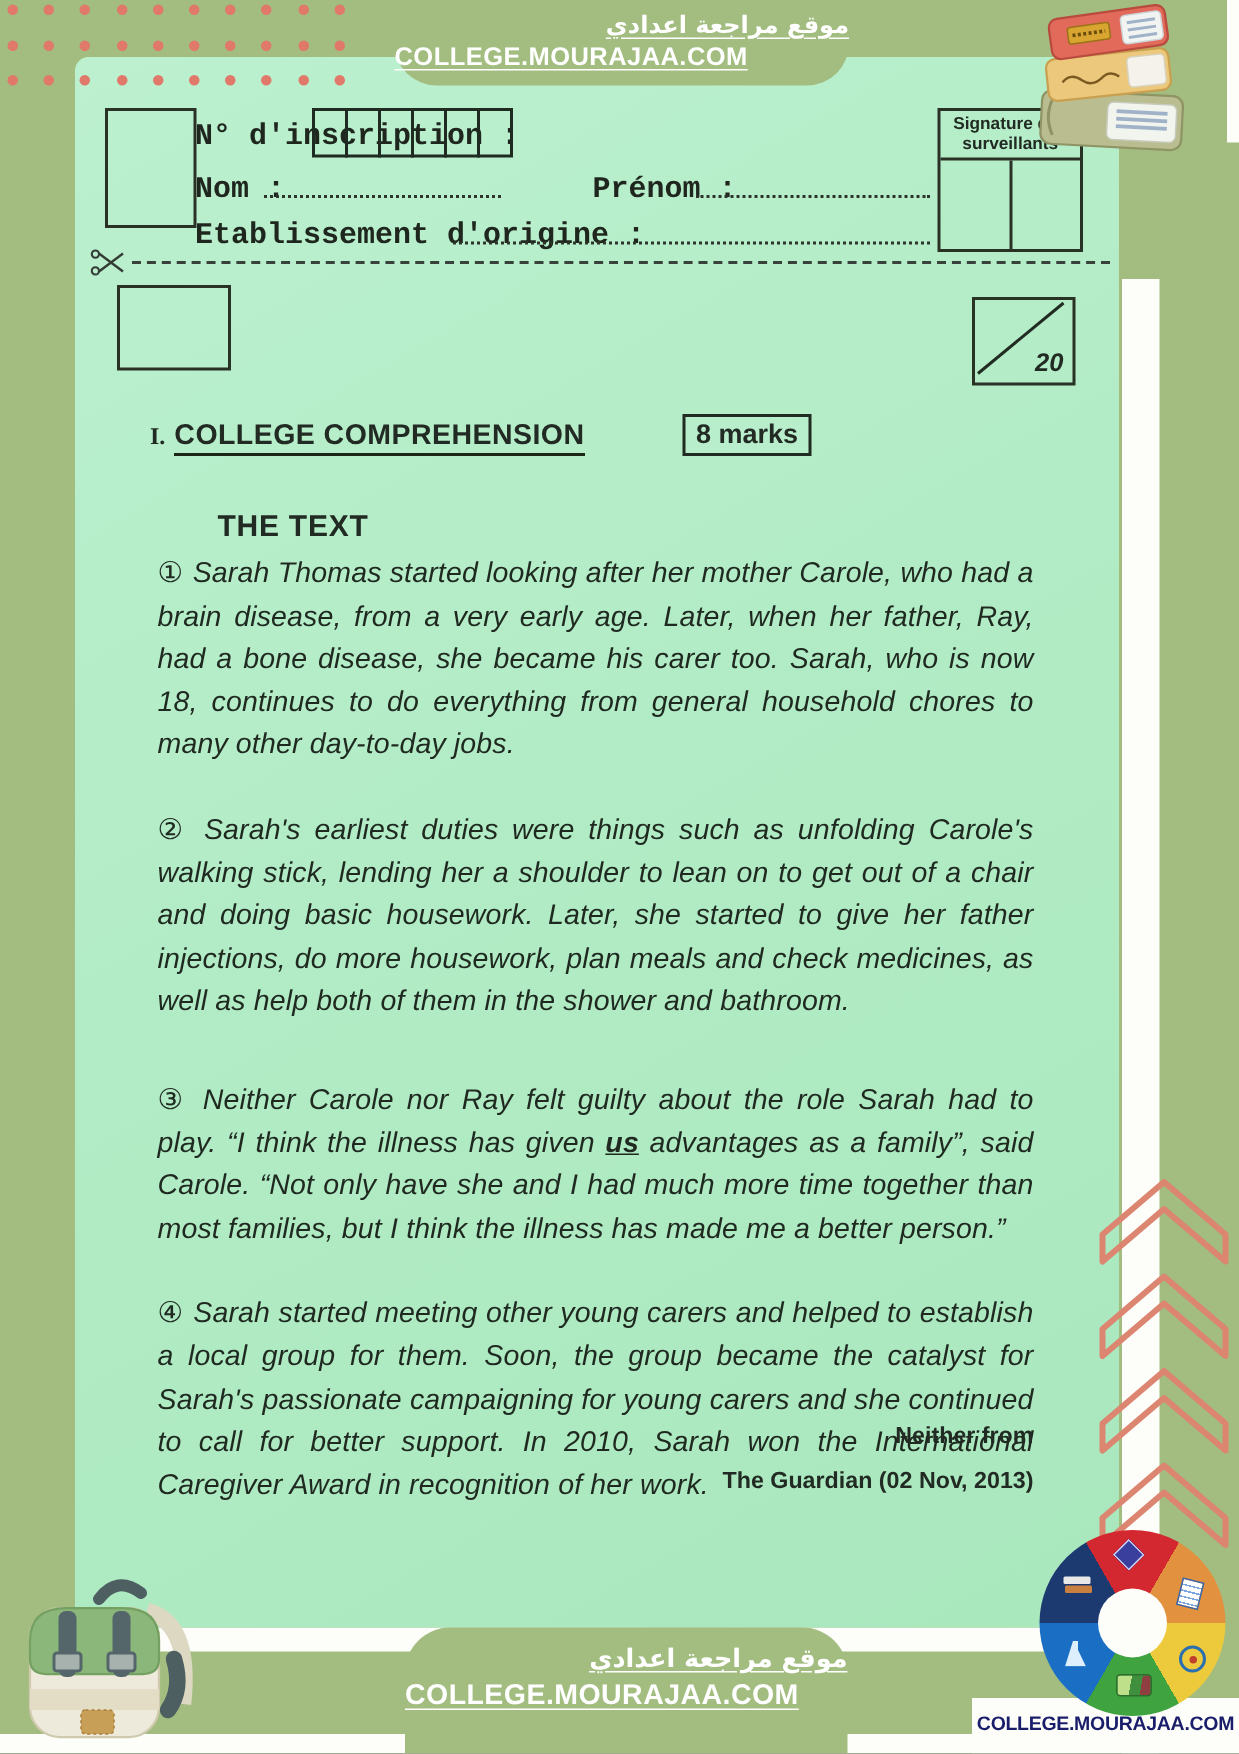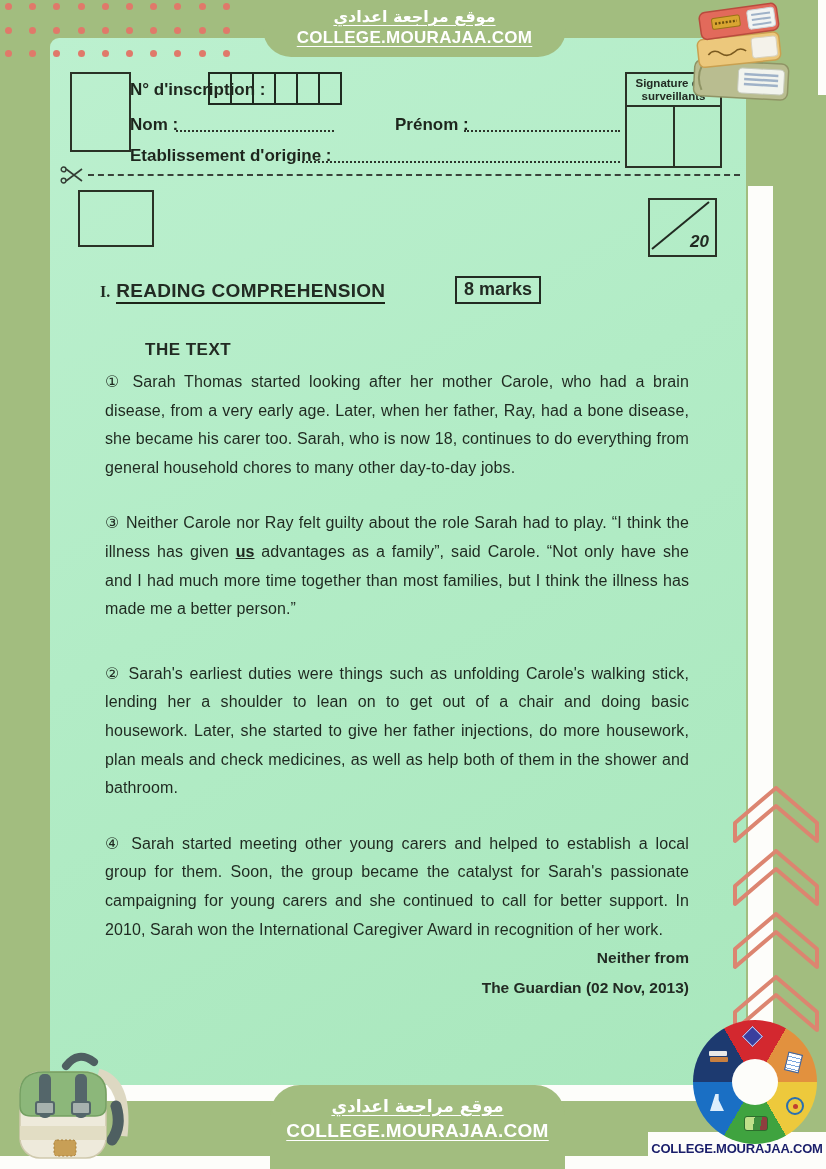--- a/index.html
+++ b/index.html
@@ -16,42 +16,42 @@
   .strip-under-paper{left:85px;top:1085px;width:687px;height:16px;}
   .strip-top-right{left:818px;top:0;width:8px;height:95px;}
   .caption-bg{left:648px;top:1132px;width:178px;height:37px;}
   
   .paper{
     position:absolute;left:50px;top:38px;width:696px;height:1047px;
     background:linear-gradient(150deg,#bcf0cf 0%,#b2ecc6 45%,#a9e7bd 100%);
     border-radius:9px 9px 0 0;
   }
   
-  .tab{position:absolute;background:#a2bd7f;text-align:center;}
+  .tab{position:absolute;background:#a2bd7f;}
   .tab-top{left:263px;top:0;width:303px;height:57px;border-radius:0 0 28px 28px;}
   .tab-bottom{left:270px;top:1085px;width:295px;height:84px;border-radius:30px 30px 0 0;}
   .wm-ar{
     display:block;color:#fff;font-weight:700;font-size:16px;line-height:20px;
     font-family:"DejaVu Sans",sans-serif;direction:rtl;
     text-decoration:underline;text-underline-offset:3px;
   }
   .wm-site{
     display:block;color:#fff;font-weight:700;font-size:17px;line-height:22px;
     letter-spacing:.3px;text-decoration:underline;text-underline-offset:3px;
   }
   .tab-top .wm-ar{margin-top:7px;}
   .tab-bottom .wm-ar{margin-top:11px;font-size:17px;}
   .tab-bottom .wm-site{font-size:19px;margin-top:4px;}
   
   .dot{position:absolute;width:7px;height:7px;border-radius:50%;}
   
   .abs{position:absolute;}
   .box{border:2px solid #2a3226;}
   .id-box{left:20px;top:34px;width:57px;height:76px;}
-  .lbl{font-weight:700;font-size:17px;color:#1e261d;white-space:nowrap;}
+  .lbl{font-weight:700;font-size:20px;color:#1e261d;white-space:nowrap;font-family:Liberation Mono, monospace;}
   .insc-label{left:80px;top:42px;}
   .insc-row{left:158px;top:34px;display:flex;}
   .insc-cell{width:20px;height:29px;border:2px solid #1f2a20;margin-left:-2px;background:transparent;}
   .insc-cell:first-child{margin-left:0;}
   .dotted{border-bottom:2px dotted #2c342b;height:1px;}
   .nom-label{left:80px;top:77px;}
   .nom-line{left:126px;top:80px;width:158px;}
   .prenom-label{left:345px;top:77px;}
   .prenom-line{left:414px;top:80px;width:156px;}
   .etab-label{left:80px;top:108px;}
@@ -81,26 +81,26 @@
   .section-line{left:50px;top:242px;white-space:nowrap;}
   .numeral{font-family:"Liberation Serif","DejaVu Serif",serif;font-weight:700;font-size:16px;}
   .sec-title{
     font-weight:700;font-size:19px;letter-spacing:.3px;margin-left:6px;
     border-bottom:2.5px solid #1d2519;padding-bottom:1px;
   }
   .marks-badge{
     left:405px;top:238px;border:2px solid #222b22;padding:1px 7px 2px 7px;
     font-weight:700;font-size:18px;background:rgba(255,255,255,.06);
   }
-  .text-heading{left:95px;top:302px;font-weight:700;font-size:17px;letter-spacing:.5px;}
+  .text-heading{left:95px;top:302px;font-weight:700;font-size:20px;letter-spacing:.5px;}
   
   .paragraphs{left:55px;top:330px;width:584px;}
   .para{
-    margin:0 0 27px 0;font-size:16px;line-height:28.6px;
-    text-align:justify;color:#1f2920;letter-spacing:.1px;
+    margin:0 0 27px 0;font-size:19px;line-height:28.6px;
+    text-align:justify;color:#1f2920;letter-spacing:.1px;font-style:italic;
   }
   .para:nth-of-type(2){margin-bottom:36px;}
   .para .marker{font-family:"DejaVu Sans",sans-serif;}
   .para .em{font-weight:700;text-decoration:underline;}
   .source{
     left:55px;top:905px;width:584px;text-align:right;
     font-weight:700;font-size:15.5px;line-height:30px;
   }
   .page-num{left:0;top:1012px;width:100%;text-align:center;font-size:14.5px;}
   
@@ -179,29 +179,29 @@
 
     <div class="abs box stamp-box"></div>
     <div class="abs box score-box">
       <svg width="61" height="51" viewBox="0 0 61 51">
         <line x1="2" y1="49" x2="59" y2="2" stroke="#222b22" stroke-width="2"></line>
       </svg>
       <span class="score-total">20</span>
     </div>
 
     <div class="abs section-line">
-      <span class="numeral">I.</span><span class="sec-title">READING COMPREHENSION</span>
+      <span class="numeral">I.</span><span class="sec-title">COLLEGE COMPREHENSION</span>
     </div>
     <div class="abs marks-badge">8 marks</div>
 
     <div class="abs text-heading">THE TEXT</div>
     <div class="abs paragraphs">
         <p class="para"><span class="marker">① </span><span>Sarah Thomas started looking after her mother Carole, who had a brain disease, from a very early age. Later, when her father, Ray, had a bone disease, she became his carer too. Sarah, who is now 18, continues to do everything from general household chores to many other day-to-day jobs.</span></p>
+        <p class="para"><span class="marker">② </span><span>Sarah's earliest duties were things such as unfolding Carole's walking stick, lending her a shoulder to lean on to get out of a chair and doing basic housework. Later, she started to give her father injections, do more housework, plan meals and check medicines, as well as help both of them in the shower and bathroom.</span></p>
         <p class="para"><span class="marker">③ </span><span>Neither Carole nor Ray felt guilty about the role Sarah had to play. “I think the illness has given </span><span class="em">us</span><span> advantages as a family”, said Carole. “Not only have she and I had much more time together than most families, but I think the illness has made me a better person.”</span></p>
-        <p class="para"><span class="marker">② </span><span>Sarah's earliest duties were things such as unfolding Carole's walking stick, lending her a shoulder to lean on to get out of a chair and doing basic housework. Later, she started to give her father injections, do more housework, plan meals and check medicines, as well as help both of them in the shower and bathroom.</span></p>
         <p class="para"><span class="marker">④ </span><span>Sarah started meeting other young carers and helped to establish a local group for them. Soon, the group became the catalyst for Sarah's passionate campaigning for young carers and she continued to call for better support. In 2010, Sarah won the International Caregiver Award in recognition of her work.</span></p>
       </div>
 
     <div class="abs source">
       <span>Neither from</span><br>
       <span>The Guardian (02 Nov, 2013)</span>
     </div>
 
   </div>
 

